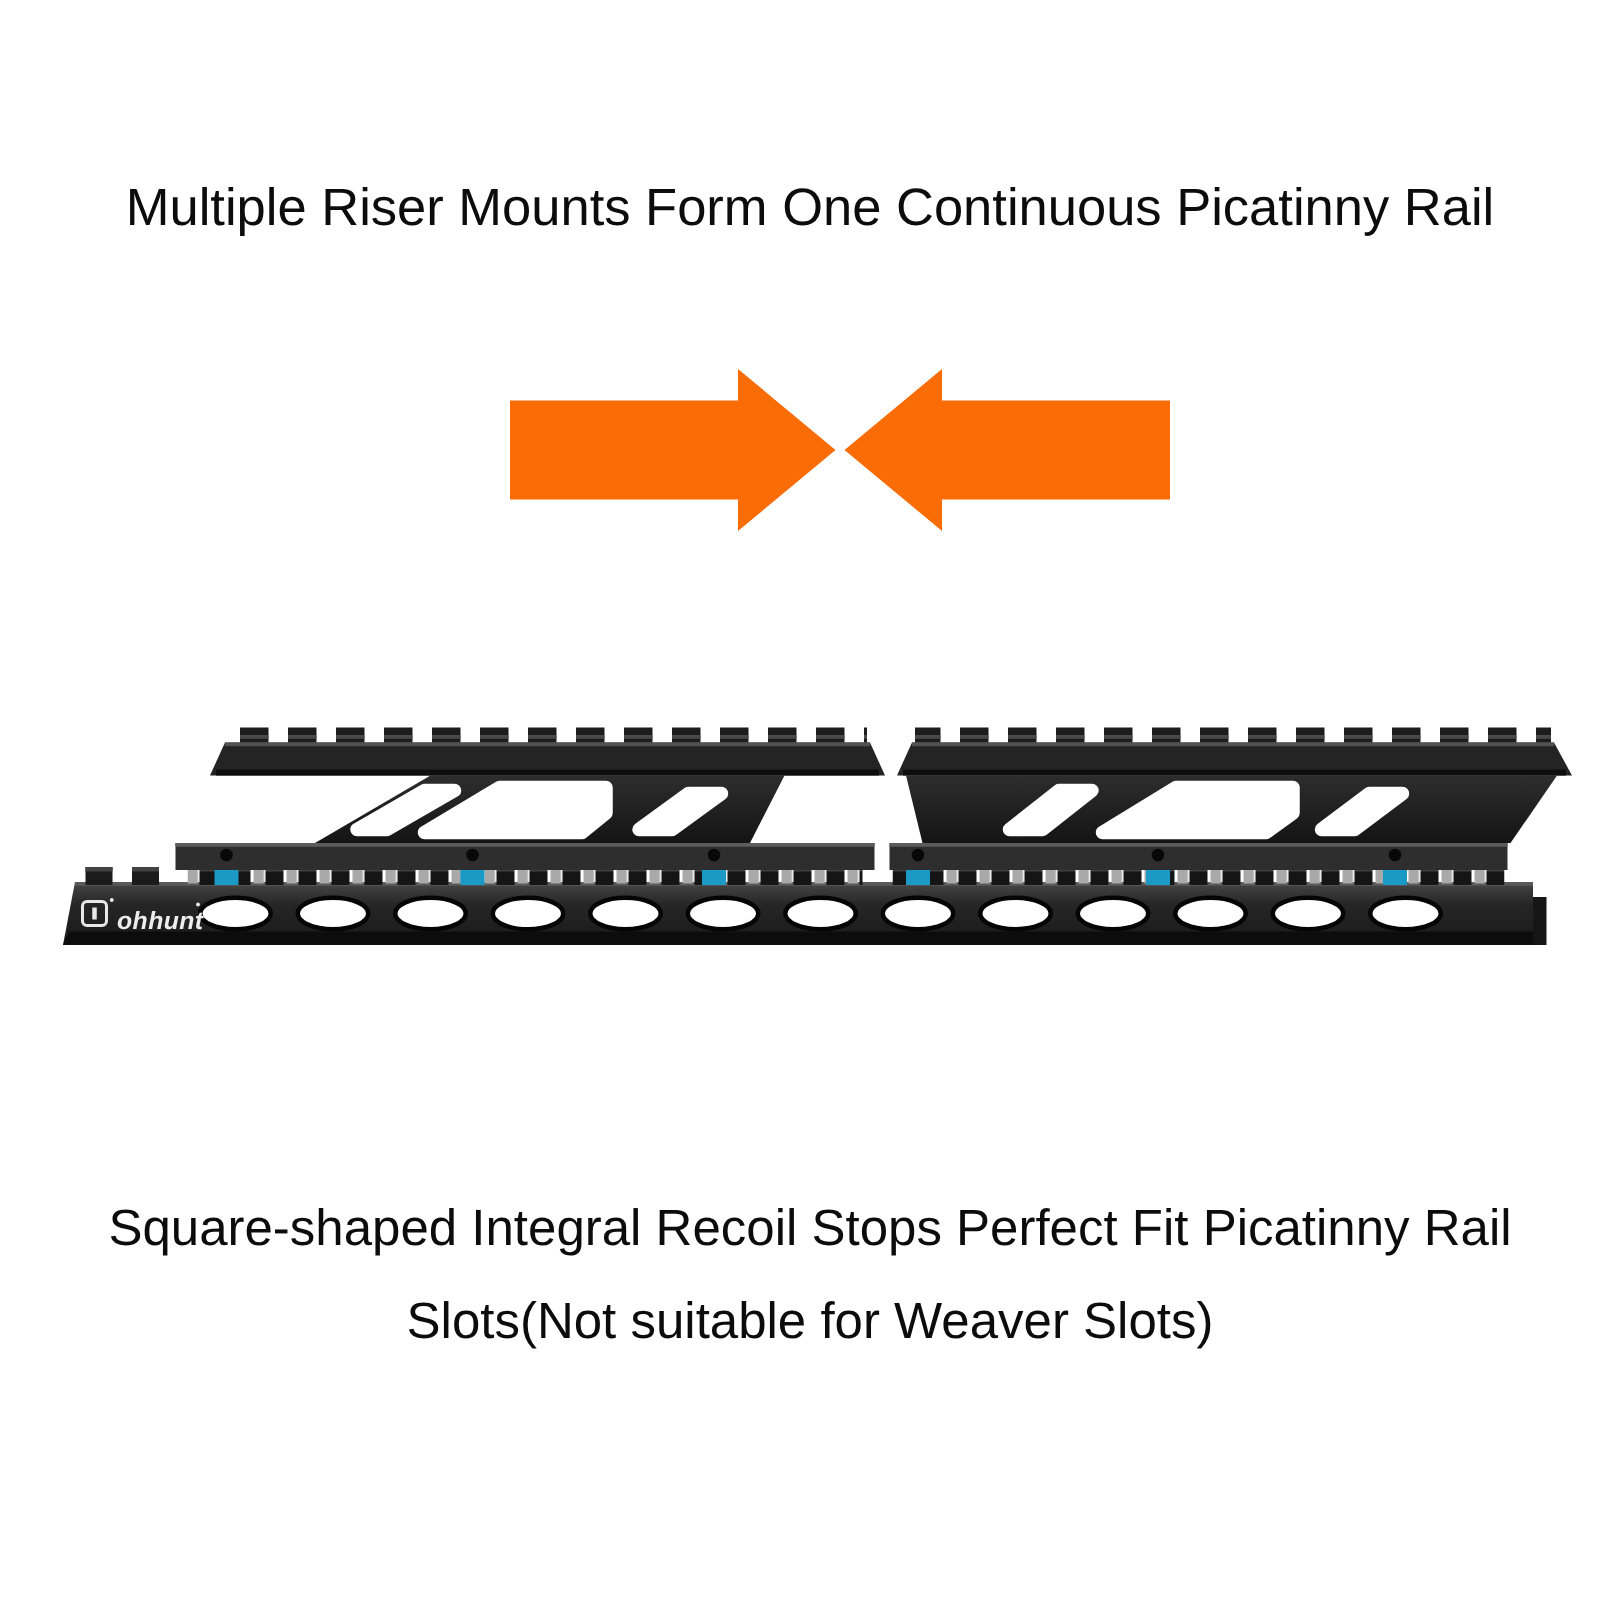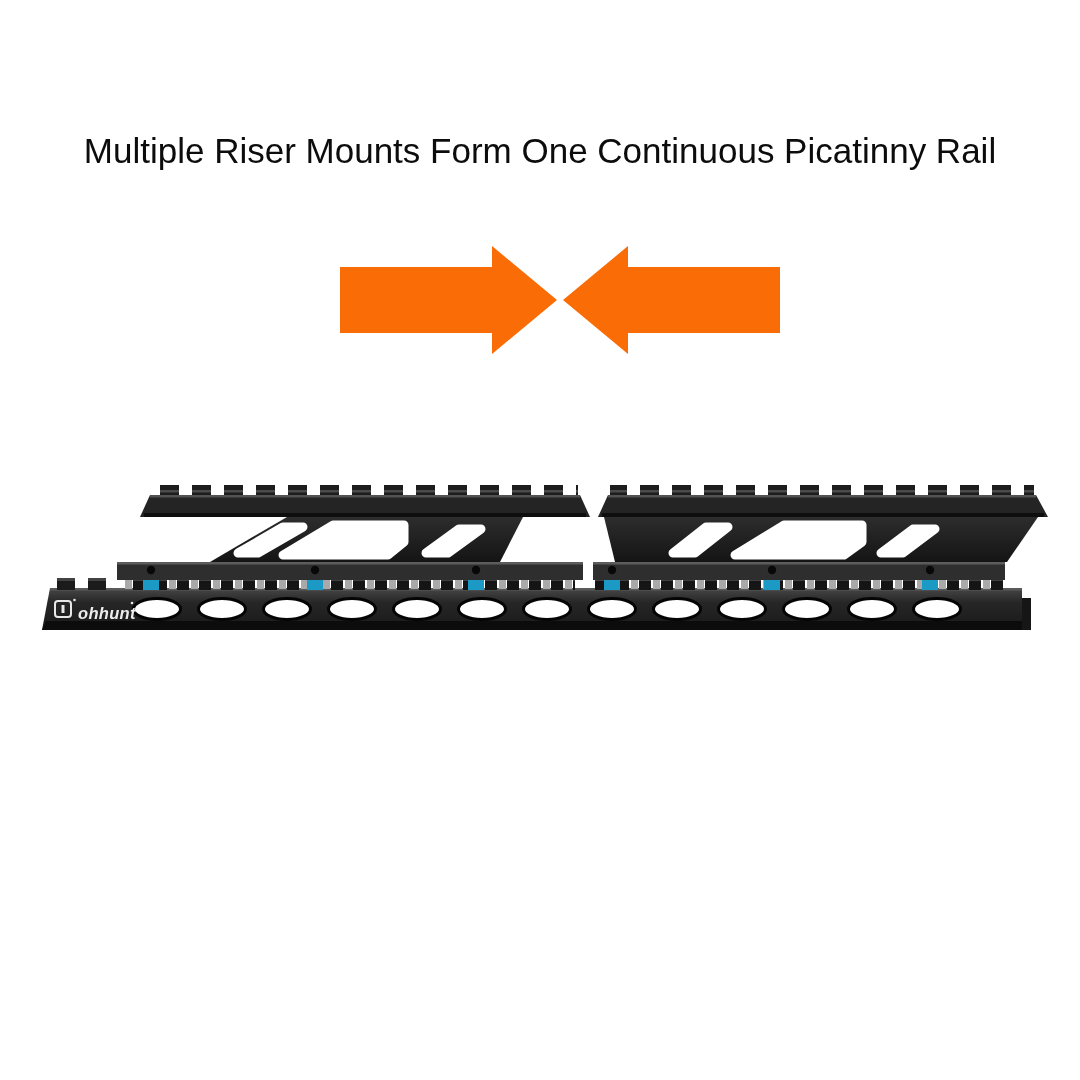--- a/index.html
+++ b/index.html
@@ -2,21 +2,21 @@
 <html><head>
 <meta charset="utf-8">
 <style>
   html,body{margin:0;padding:0;background:#fff;}
   #stage{
     position:relative;width:1080px;height:1080px;background:#ffffff;
     font-family:"Liberation Sans",sans-serif;overflow:hidden;
   }
   .headline{
     position:absolute;left:0;top:116px;width:1080px;text-align:center;
-    font-size:35px;line-height:45px;color:#0c0c0c;white-space:nowrap;margin-top:12px;
+    font-size:35px;line-height:45px;color:#0c0c0c;white-space:nowrap;
   }
   .captions{
     position:absolute;left:0;top:788px;width:1080px;text-align:center;
     font-size:34px;line-height:62px;color:#0c0c0c;
   }
   .abs-svg{position:absolute;left:0;}
   svg text.brand{
     font-family:"Liberation Sans",sans-serif;font-style:italic;font-weight:bold;
     font-size:16.5px;letter-spacing:.3px;fill:#ededed;
   }
@@ -139,14 +139,18 @@
         <polygon points="735,555 784,525 862,525 862,542 844,555"></polygon>
         <polygon points="881,553 913,529 935,529 903,553"></polygon>
       </g>
       <polygon fill="#242424" points="598,517 608,495 1036,495 1048,517"></polygon>
       <rect x="608" y="495" width="428" height="2.5" fill="#525252"></rect>
       <rect x="602" y="513" width="442" height="4" fill="#0e0e0e"></rect>
       <rect x="610" y="485" width="424" height="10" fill="url(#pTop)"></rect>
     </g>
   </svg>
 
+  <div class="captions">
+    <div>Square-shaped Integral Recoil Stops Perfect Fit Picatinny Rail</div>
+    <div>Slots(Not suitable for Weaver Slots)</div>
+  </div>
 
 </div>
 
 </body></html>

